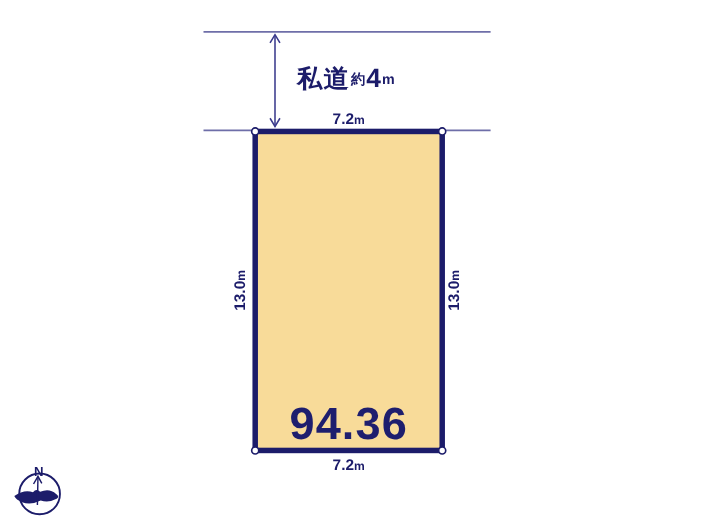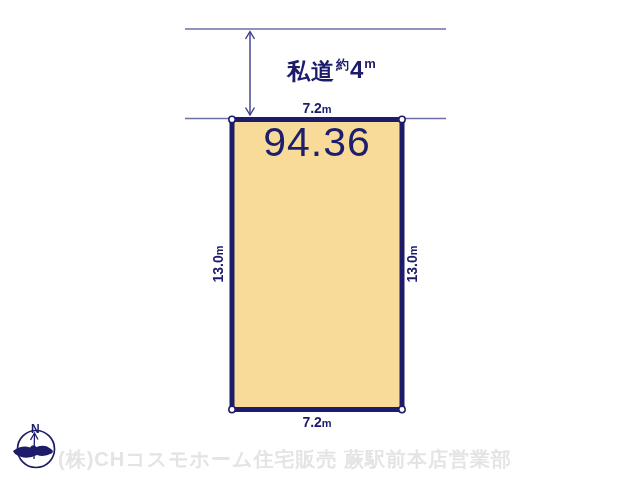--- a/index.html
+++ b/index.html
@@ -11,25 +11,24 @@
     overflow: hidden;
     font-family: "Liberation Sans", "DejaVu Sans", sans-serif;
     color: #1c1c6a;
   }
   .layer { position: absolute; left: 0; top: 0; }
 
   
   .road-label {
     position: absolute;
     left: 270px; top: 56px;
-    display: flex; align-items: flex-start;
+    display: flex; align-items: center;
     color: #1c1c6a;
     font-weight: 600;
     white-space: nowrap;
-    margin-left: 17px;
   }
   .road-label .big   { font-size: 23px; letter-spacing: 1px; }
   .road-label .small { font-size: 13px; margin: 0 1px; }
   .road-label .num   { font-size: 24px; }
 
   
   .dim {
     position: absolute;
     font-size: 14px;
     font-weight: 600;
@@ -42,23 +41,23 @@
   .dim-bottom { left: 232px; width: 170px; top: 414px; }
   .dim-left   { left: 196px; top: 256px; width: 44px; height: 16px;
                 transform: rotate(-90deg); }
   .dim-right  { left: 390px; top: 256px; width: 44px; height: 16px;
                 transform: rotate(-90deg); }
 
   
   .area-label {
     position: absolute;
     left: 232px; top: 119px; width: 170px; height: 290px;
-    display: flex; align-items: flex-start; justify-content: center;
+    display: flex; align-items: flex-end; justify-content: center;
     color: #1e1e6e;
-    font-weight: 400;
+    font-weight: 700;
     letter-spacing: 1px;
     white-space: nowrap;
   }
   .area-label .val { font-size: 41px; }
   .area-label .unit { font-size: 30px; margin-left: 1px; }
   .area-label sup { font-size: 15px; vertical-align: super; line-height: 0; }
 
   
   .watermark {
     position: absolute;
@@ -133,15 +132,14 @@
   </div>
 
   <div class="dim dim-right">
     <span>13.0</span><span class="unit">m</span>
   </div>
 
   <div class="area-label">
     <span class="val">94.36</span>
   </div>
 
-  <div class="watermark">(株)CHコスモホーム住宅販売 蕨駅前本店営業部</div>
 
 </div>
 
 </body></html>

